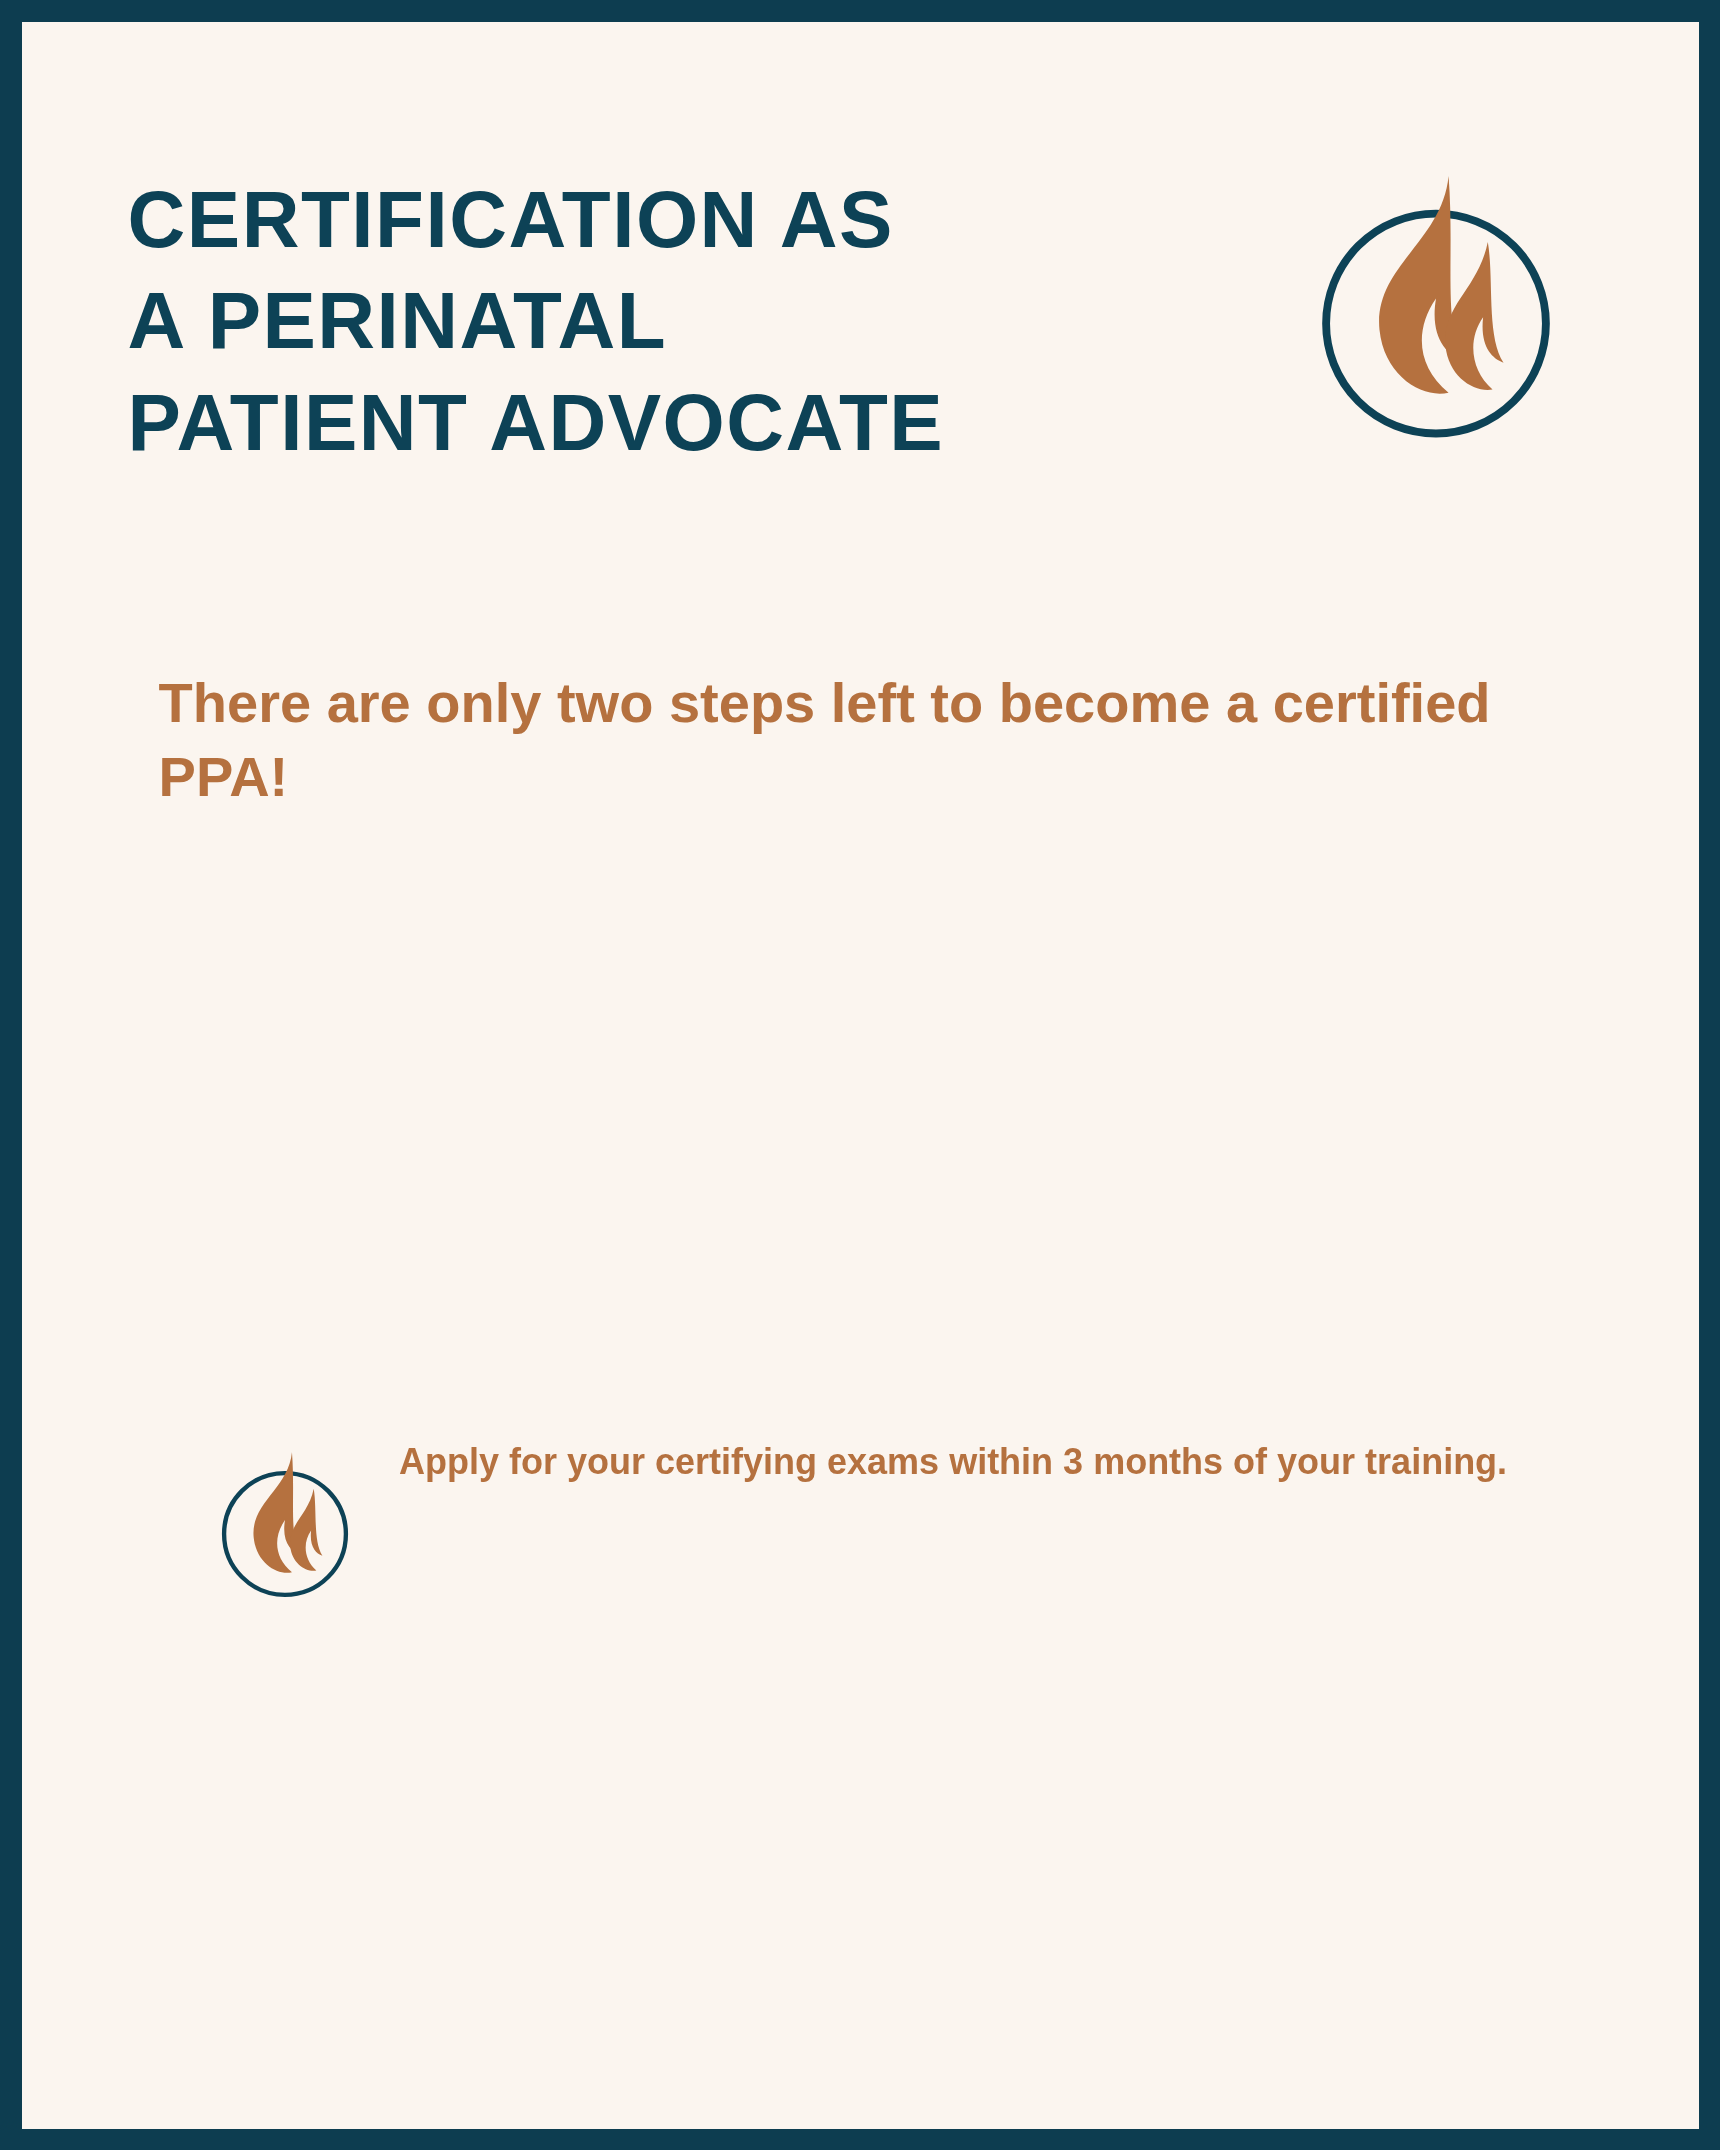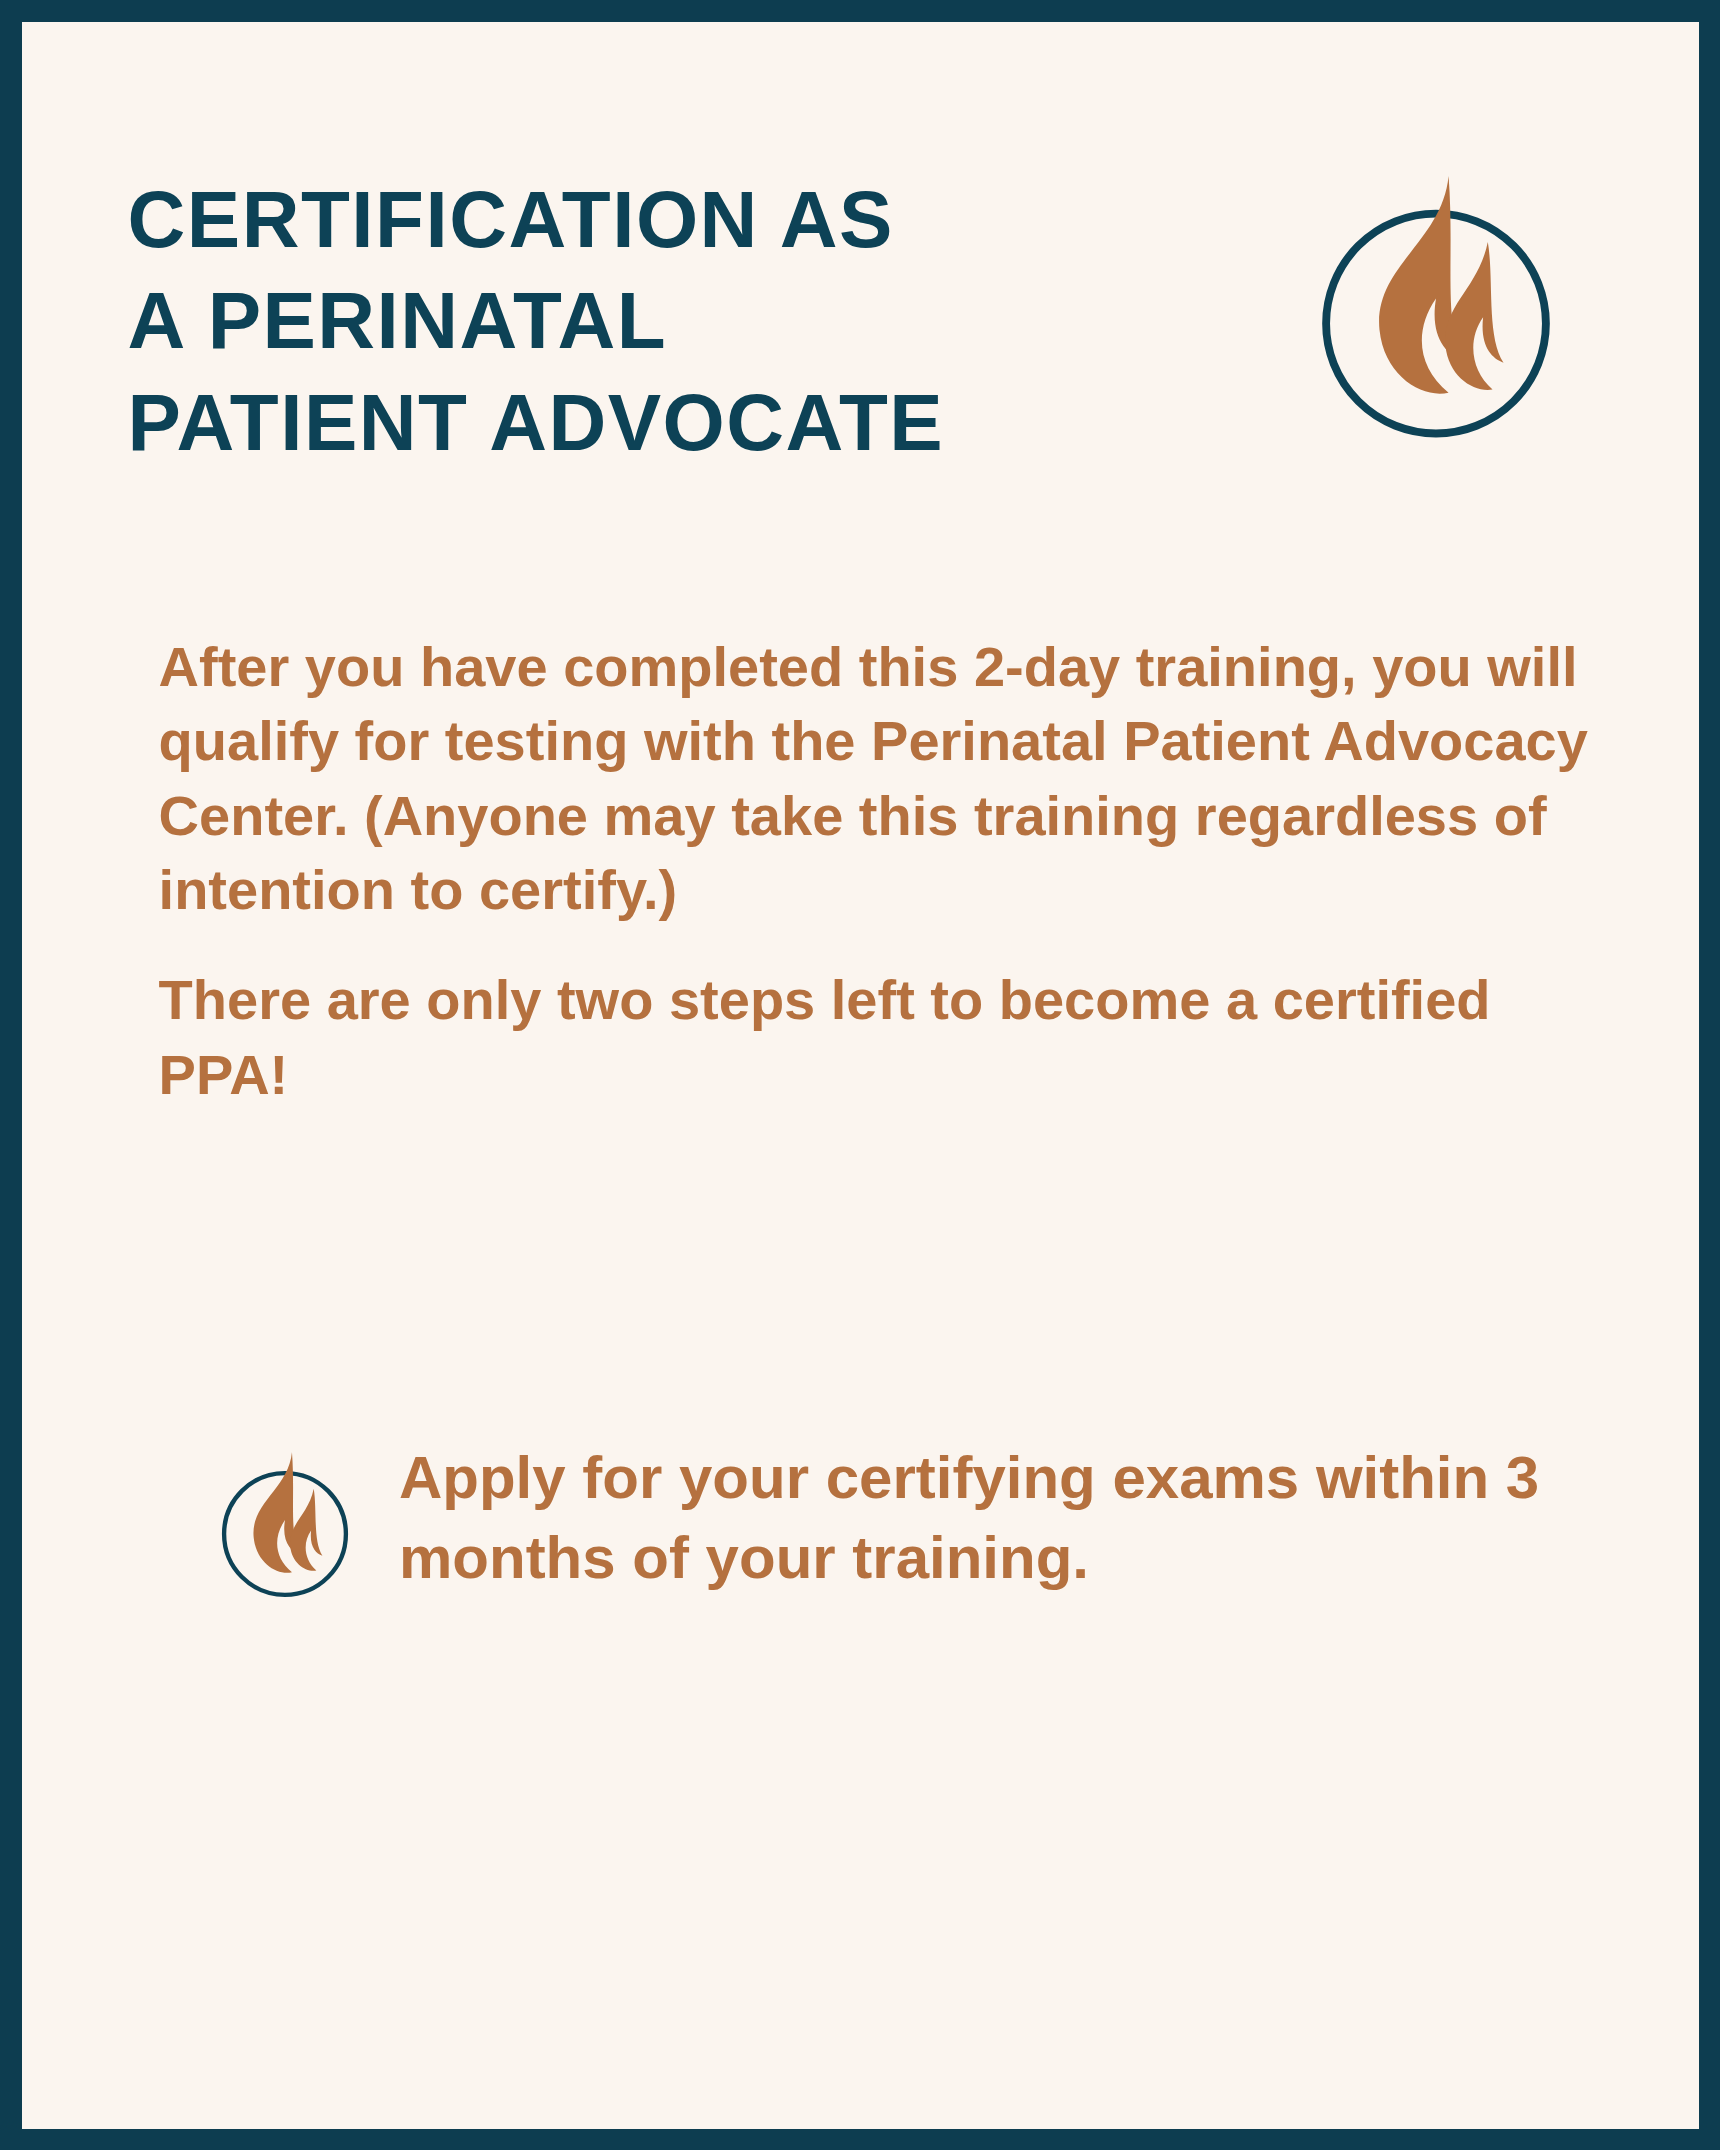--- a/index.html
+++ b/index.html
@@ -77,21 +77,21 @@
   }
   .step-icon {
     width: 174px;
     height: 174px;
     flex: 0 0 174px;
     margin-top: 7.8px;
   }
   .step-text {
     margin-left: 27.4px;
     color: #b5713f;
-    font-size: 60px;
+    font-size: 36px;
     font-weight: bold;
     line-height: 1.33;
     white-space: pre-line;
     padding-top: 5.9px;
   }
 </style>
 </head>
 <body>
 
 <div class="slide">
@@ -104,21 +104,20 @@
 
   <div class="logo-top">
     <svg viewBox="0 0 200 200" width="314" height="314" aria-hidden="true">
       <circle cx="100" cy="108" r="70" fill="none" stroke="#0d4256" stroke-width="5"></circle>
       <path d="M108 14 C104 56, 60 72, 64 112 C67 142, 92 156, 108 152 C88 136, 86 112, 100 92 C96 116, 106 128, 118 132 C104 110, 112 66, 108 14 Z" fill="#b5713f"></path>
       <path d="M133 56 C127 86, 104 96, 106 122 C108 142, 124 152, 136 150 C122 138, 120 118, 130 104 C128 122, 135 130, 143 133 C132 116, 137 80, 133 56 Z" fill="#b5713f"></path>
     </svg>
   </div>
 
   <div class="body-text">
-    <p class="para">After you have completed this 2-day training, you will qualify for testing with the Perinatal Patient Advocacy Center.  (Anyone may take this training regardless of intention to certify.)</p>
     <p class="para second">There are only two steps left to become a certified PPA!</p>
   </div>
 
   <div class="steps">
 
     <div class="step">
       <div class="step-icon">
         <svg viewBox="0 0 200 200" width="174" height="174" aria-hidden="true">
           <circle cx="100" cy="108" r="70" fill="none" stroke="#0d4256" stroke-width="5"></circle>
           <path d="M108 14 C104 56, 60 72, 64 112 C67 142, 92 156, 108 152 C88 136, 86 112, 100 92 C96 116, 106 128, 118 132 C104 110, 112 66, 108 14 Z" fill="#b5713f"></path>

